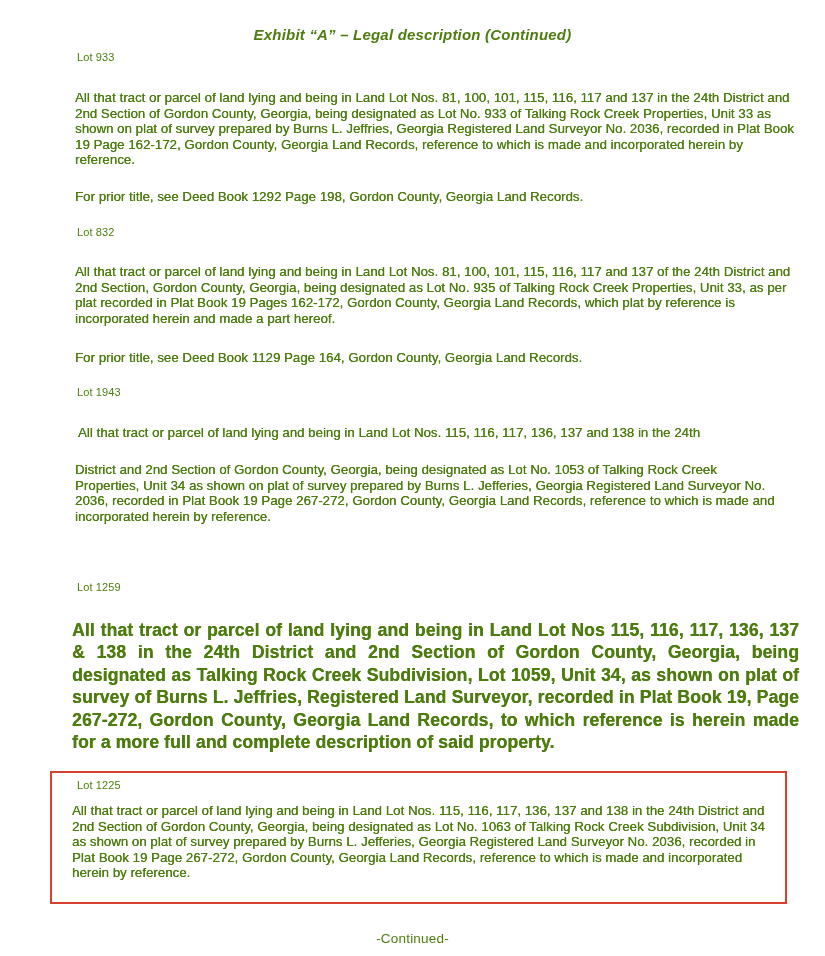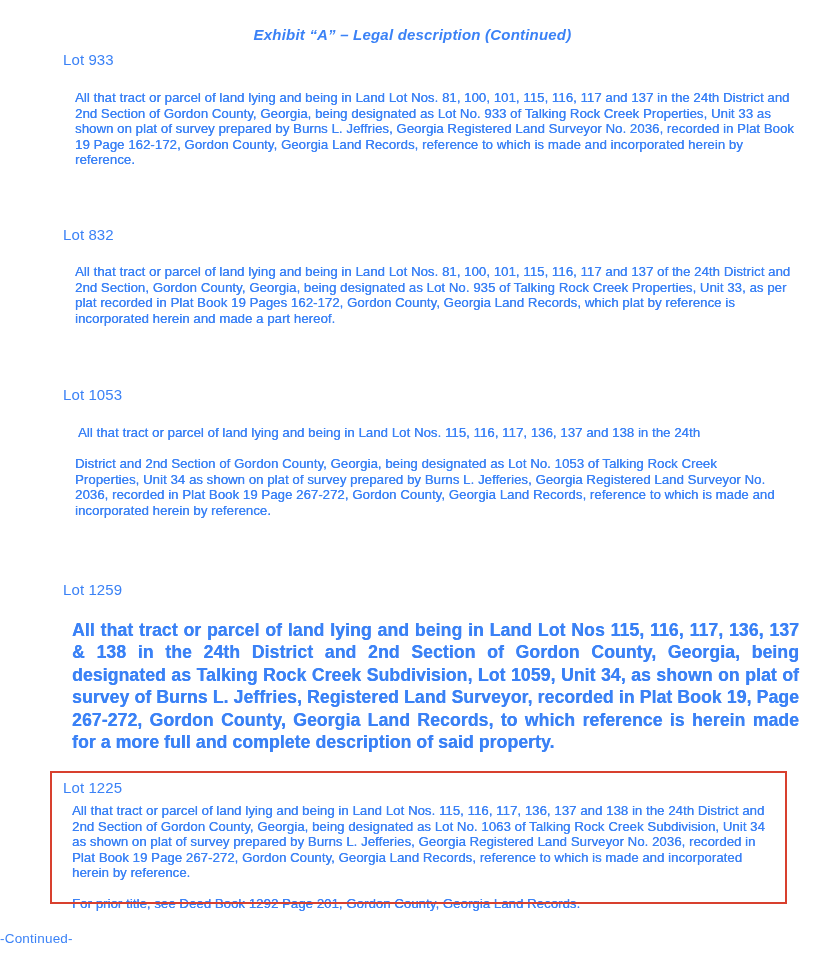--- a/index.html
+++ b/index.html
@@ -1,69 +1,70 @@
 <!DOCTYPE html>
 <html><head>
 <meta charset="utf-8">
 <style>
   html,body{margin:0;padding:0;background:#ffffff;}
   .page{
     position:relative;width:825px;height:956px;background:#ffffff;
-    font-family:"Liberation Sans", sans-serif;color:#3b82f6;overflow:hidden;
+    font-family:"Liberation Sans", sans-serif;color:#4d7c0f;overflow:hidden;
   }
   .doc-title{
     position:absolute;top:26px;left:0;width:100%;text-align:center;
     font-size:15px;font-weight:bold;font-style:italic;letter-spacing:0.2px;
   }
-  .lot-label{position:absolute;left:63px;font-size:15px;letter-spacing:0.1px;}
+  .lot-label{position:absolute;left:77px;font-size:11px;letter-spacing:0.1px;}
   .para{
     position:absolute;left:75px;width:722px;
     font-size:13.2px;line-height:15.6px;letter-spacing:0.05px;
     text-shadow:0.25px 0 0 currentColor;
   }
   .intro-line{white-space:nowrap;}
-  .para-1053{width:706px;}
+  .para-1053{width:706px;margin-top:6px;}
   .para-1063{left:72px;width:707px;}
   .para-big{
     position:absolute;left:72px;width:727px;
     font-size:17.6px;line-height:22.4px;font-weight:bold;
     text-align:justify;letter-spacing:0.1px;
     text-shadow:0.3px 0 0 currentColor;
   }
   .annotation-box{
     position:absolute;left:50px;top:771px;width:737px;height:133px;
     box-sizing:border-box;border:2px solid #d8402e;
     z-index:3;pointer-events:none;background:transparent;
   }
   .doc-footer{
-    position:absolute;top:931px;left:0;width:100%;text-align:left;
+    position:absolute;top:931px;left:0;width:100%;text-align:center;
     font-size:13.5px;letter-spacing:0.2px;
   }
 </style>
 </head>
 <body>
 
 <div class="page">
 
   <div class="doc-title">Exhibit “A” – Legal description (Continued)</div>
 
   <div class="lot-label" style="top:51px">Lot 933</div>
   <div class="para" style="top:90px">All that tract or parcel of land lying and being in Land Lot Nos. 81, 100, 101, 115, 116, 117 and 137 in the 24th District and 2nd Section of Gordon County, Georgia, being designated as Lot No. 933 of Talking Rock Creek Properties, Unit 33 as shown on plat of survey prepared by Burns L. Jeffries, Georgia Registered Land Surveyor No. 2036, recorded in Plat Book 19 Page 162-172, Gordon County, Georgia Land Records, reference to which is made and incorporated herein by reference.</div>
+  <div class="para" style="top:189px">For prior title, see Deed Book 1292 Page 198, Gordon County, Georgia Land Records.</div>
 
   <div class="lot-label" style="top:226px">Lot 832</div>
   <div class="para" style="top:264px">All that tract or parcel of land lying and being in Land Lot Nos. 81, 100, 101, 115, 116, 117 and 137 of the 24th District and 2nd Section, Gordon County, Georgia, being designated as Lot No. 935 of Talking Rock Creek Properties, Unit 33, as per plat recorded in Plat Book 19 Pages 162-172, Gordon County, Georgia Land Records, which plat by reference is incorporated herein and made a part hereof.</div>
+  <div class="para" style="top:350px">For prior title, see Deed Book 1129 Page 164, Gordon County, Georgia Land Records.</div>
 
-  <div class="lot-label" style="top:386px">Lot 1053</div>
+  <div class="lot-label" style="top:386px">Lot 1943</div>
   <div class="para intro-line" style="top:425px;left:78px">All that tract or parcel of land lying and being in Land Lot Nos. 115, 116, 117, 136, 137 and 138 in the 24th</div>
   <div class="para para-1053" style="top:456px">District and 2nd Section of Gordon County, Georgia, being designated as Lot No. 1053 of Talking Rock Creek Properties, Unit 34 as shown on plat of survey prepared by Burns L. Jefferies, Georgia Registered Land Surveyor No. 2036, recorded in Plat Book 19 Page 267-272, Gordon County, Georgia Land Records, reference to which is made and incorporated herein by reference.</div>
 
   <div class="lot-label" style="top:581px">Lot 1259</div>
   <div class="para-big" style="top:619px">All that tract or parcel of land lying and being in Land Lot Nos 115, 116, 117, 136, 137 &amp; 138 in the 24th District and 2nd Section of Gordon County, Georgia, being designated as Talking Rock Creek Subdivision, Lot 1059, Unit 34, as shown on plat of survey of Burns L. Jeffries, Registered Land Surveyor, recorded in Plat Book 19, Page 267-272, Gordon County, Georgia Land Records, to which reference is herein made for a more full and complete description of said property.</div>
 
   <div class="lot-label" style="top:779px">Lot 1225</div>
   <div class="para para-1063" style="top:803px">All that tract or parcel of land lying and being in Land Lot Nos. 115, 116, 117, 136, 137 and 138 in the 24th District and 2nd Section of Gordon County, Georgia, being designated as Lot No. 1063 of Talking Rock Creek Subdivision, Unit 34 as shown on plat of survey prepared by Burns L. Jefferies, Georgia Registered Land Surveyor No. 2036, recorded in Plat Book 19 Page 267-272, Gordon County, Georgia Land Records, reference to which is made and incorporated herein by reference.</div>
-  <div class="para para-1063" style="top:896px">For prior title, see Deed Book 1292 Page 201, Gordon County, Georgia Land Records.</div>
 
   <div class="annotation-box"></div>
 
   <div class="doc-footer">-Continued-</div>
 
 </div>
 
 </body></html>

